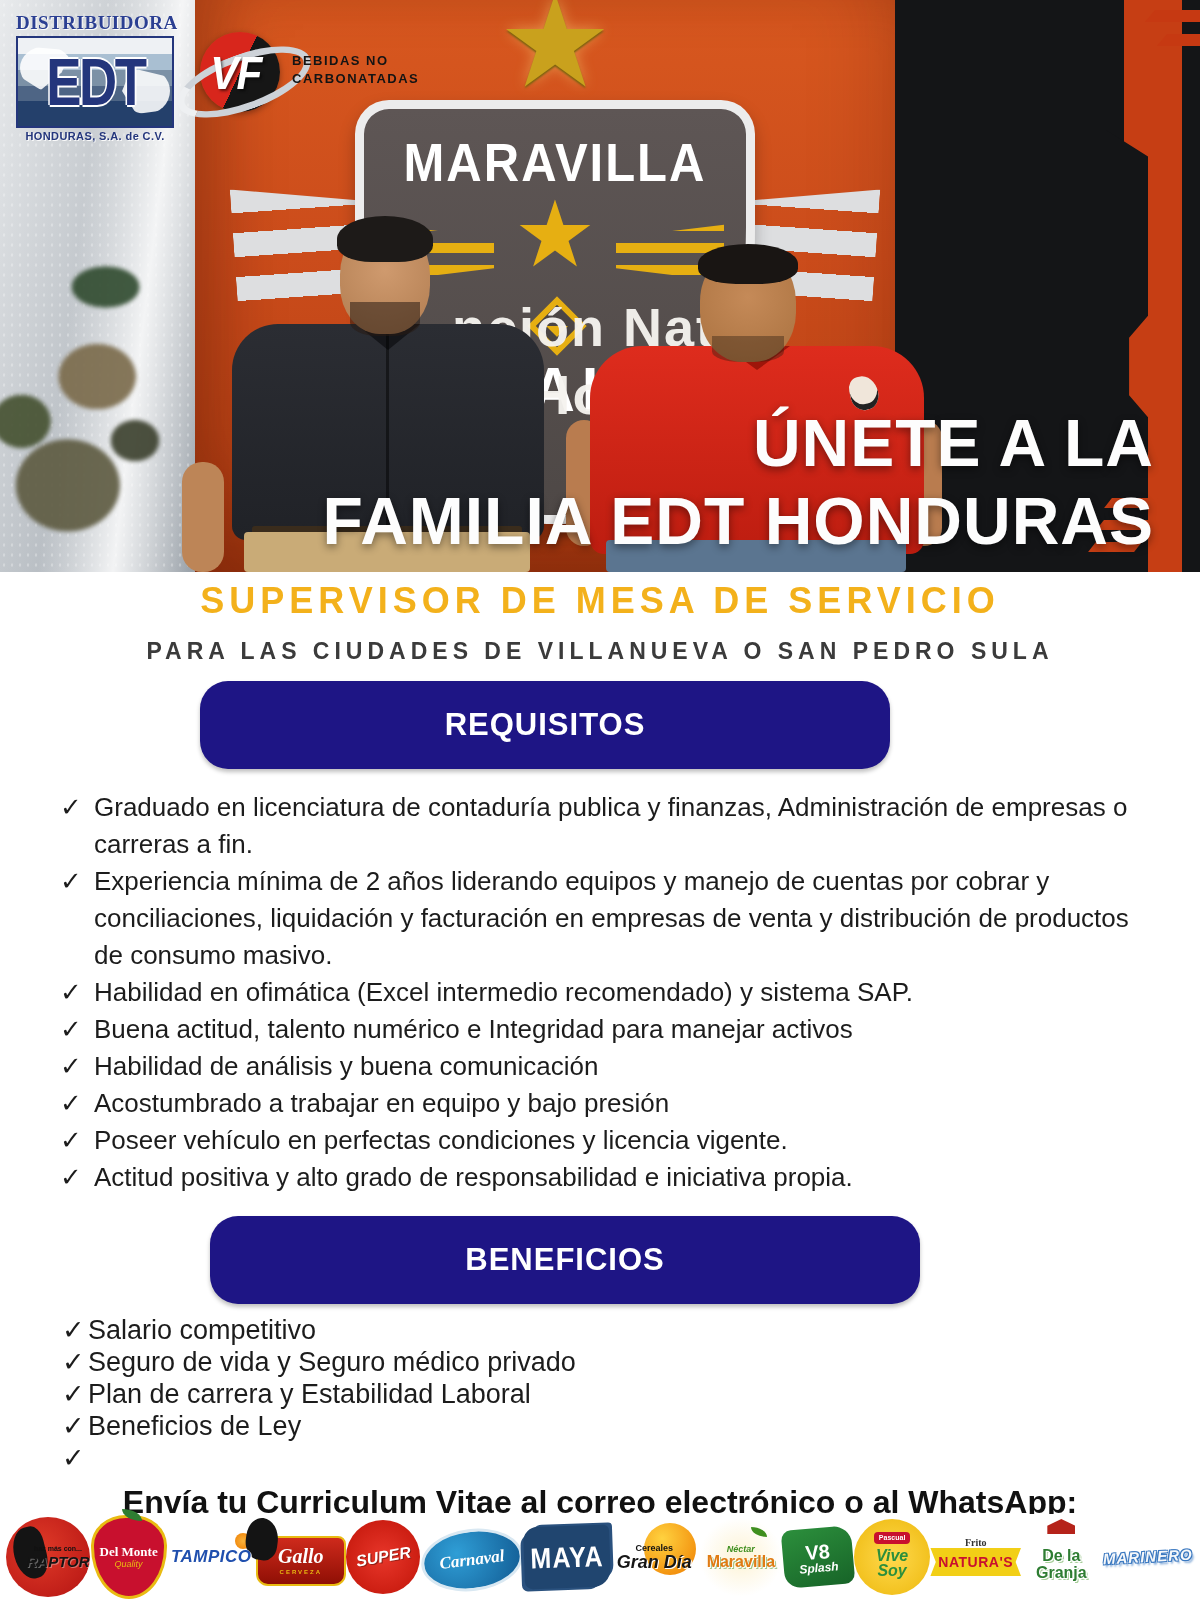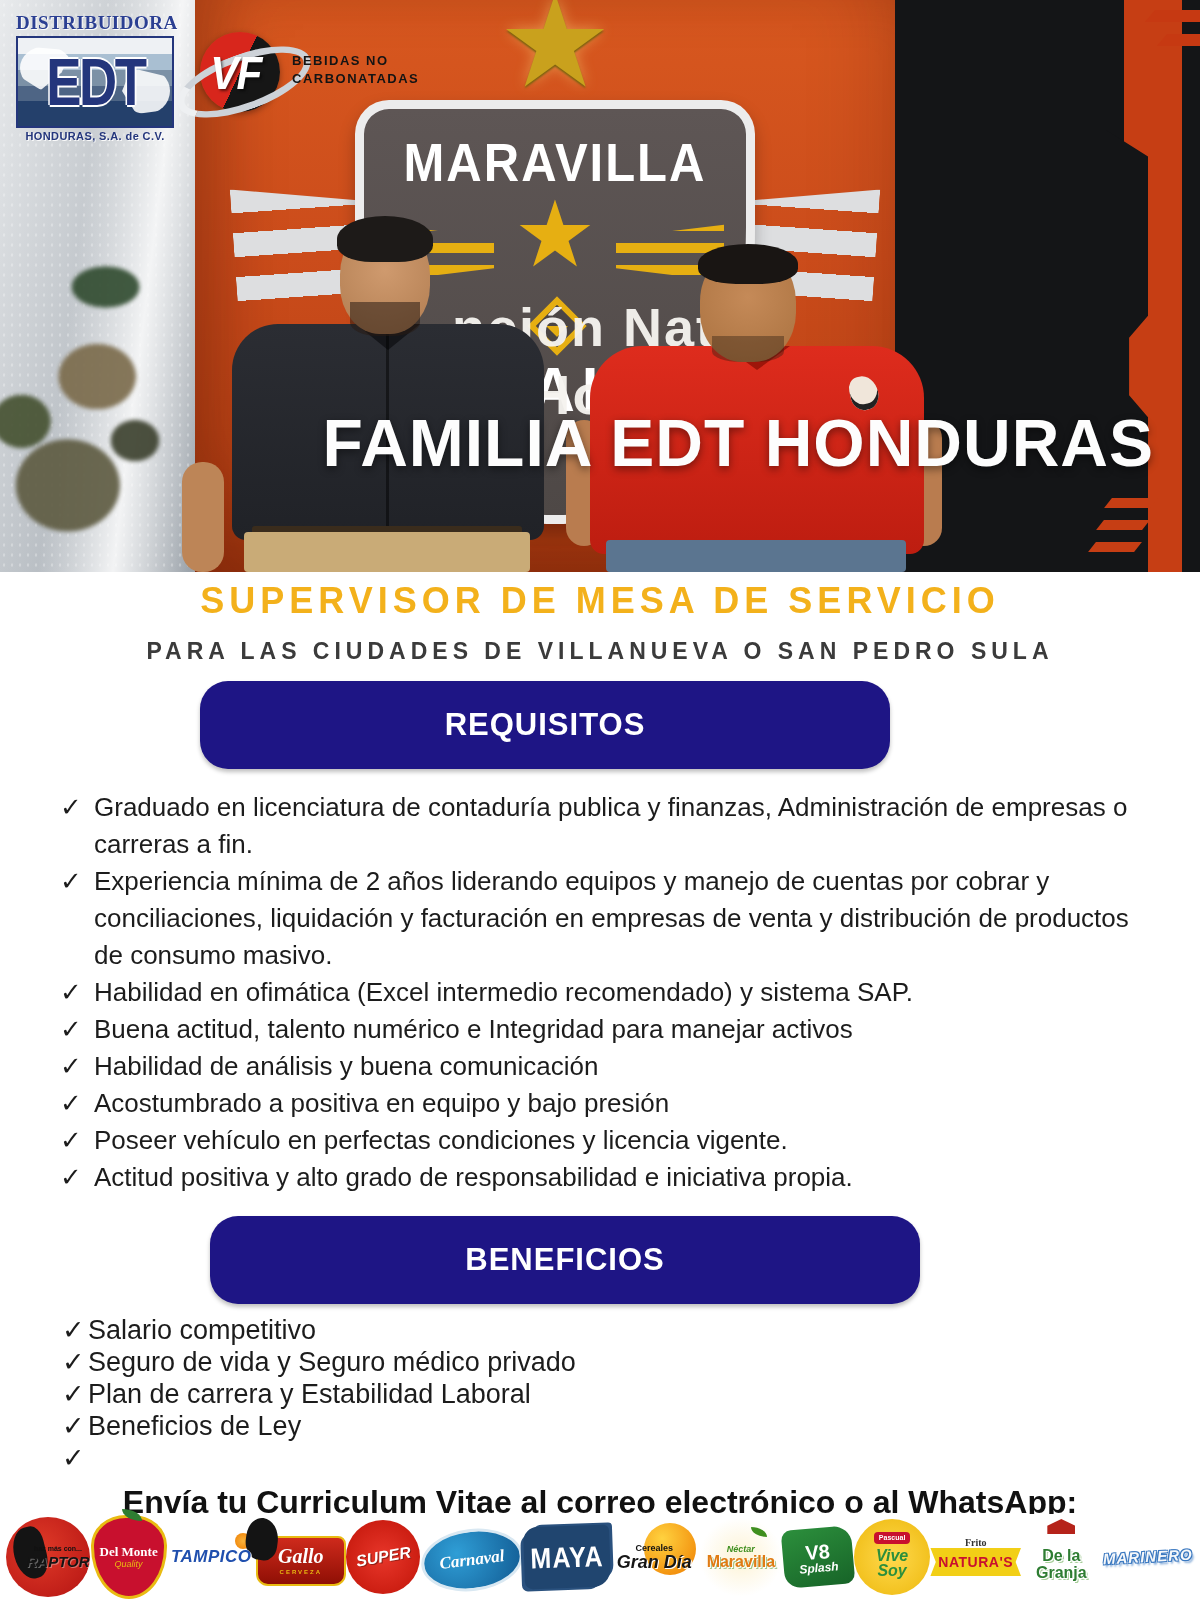--- a/index.html
+++ b/index.html
@@ -278,20 +278,21 @@
     </div>
     <div class="person">
       <div class="arm-skin arm-r1"></div>
       <div class="arm-skin arm-r2"></div>
       <div class="torso-r"></div>
       <div class="head head-r"></div>
       <div class="jeans-r"></div>
     </div>
 
     <div class="headline">
+      <div>ÚNETE A LA</div>
       <div>FAMILIA EDT HONDURAS</div>
     </div>
 
     <div class="edt">
       <div class="edt-distr">DISTRIBUIDORA</div>
       <div class="edt-block">
         <span class="edt-letters">EDT</span>
       </div>
       <div class="edt-sub">HONDURAS, S.A. de C.V.</div>
     </div>
@@ -328,21 +329,21 @@
       <div class="req-item">
         <span class="check">✓</span>
         <span class="txt">Buena actitud, talento numérico e Integridad para manejar activos</span>
       </div>
       <div class="req-item">
         <span class="check">✓</span>
         <span class="txt">Habilidad de análisis y buena comunicación</span>
       </div>
       <div class="req-item">
         <span class="check">✓</span>
-        <span class="txt">Acostumbrado a positiva en equipo y bajo presión</span>
+        <span class="txt">Acostumbrado a trabajar en equipo y bajo presión</span>
       </div>
       <div class="req-item">
         <span class="check">✓</span>
         <span class="txt">Poseer vehículo en perfectas condiciones y licencia vigente.</span>
       </div>
       <div class="req-item">
         <span class="check">✓</span>
         <span class="txt">Actitud positiva y alto grado de responsabilidad e iniciativa propia.</span>
       </div>
     </div>

